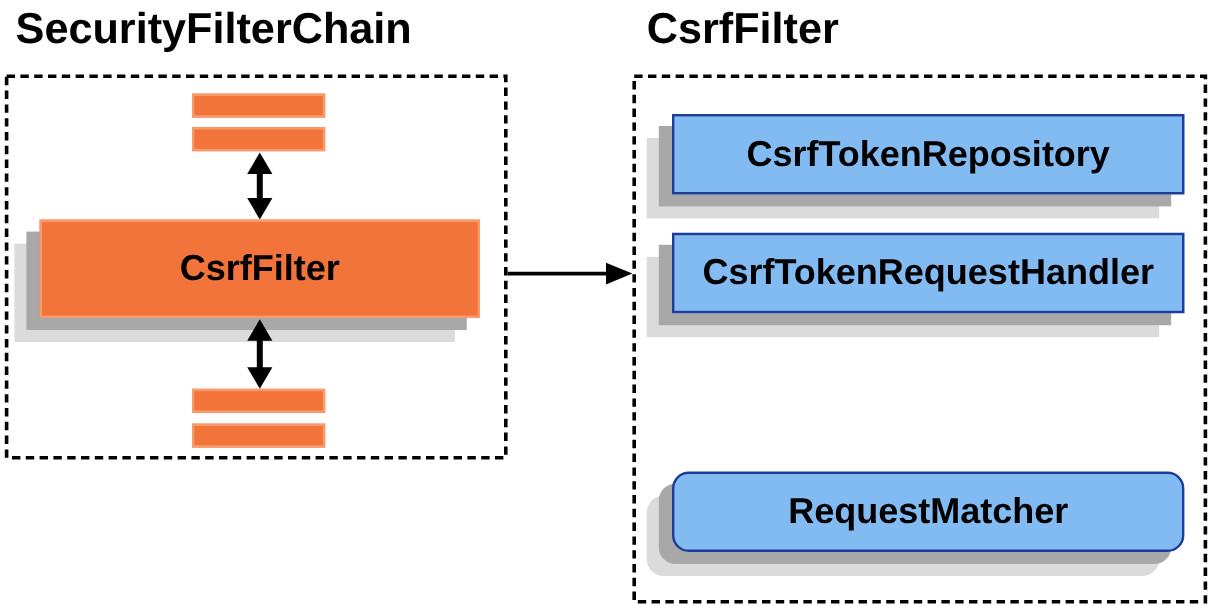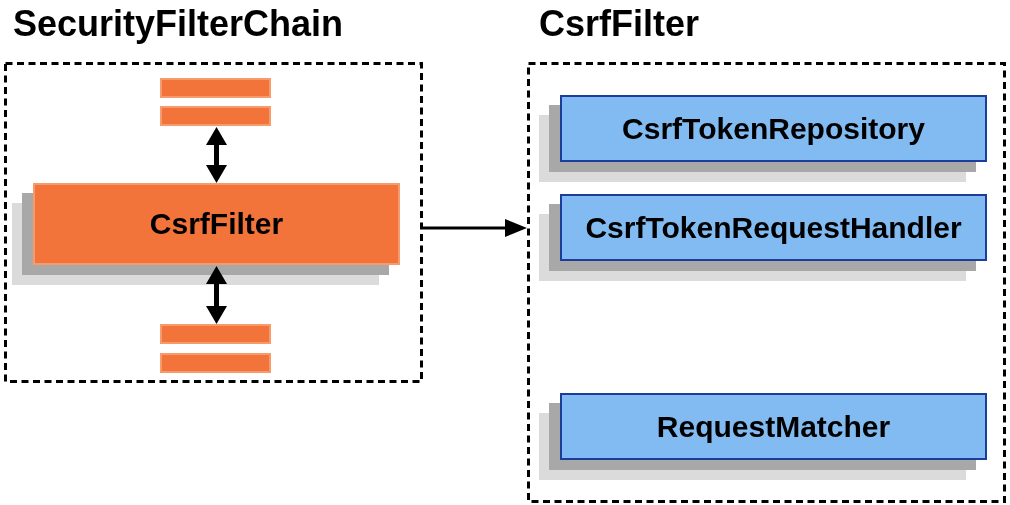--- a/index.html
+++ b/index.html
@@ -71,21 +71,21 @@
     background: #82BBF2;
     border: 2px solid #1C3D99;
     box-shadow: -11px 10px 0 #A8A8A8, -21px 20px 0 #DBDBDB;
     display: flex;
     align-items: center;
     justify-content: center;
   }
   .blue-box-1 { top: 95px; text-align: right; }
   .blue-box-2 { top: 194px; text-align: right; }
   .blue-box-3 { top: 293px; }
-  .blue-box-4 { top: 393px; }
+  .blue-box-4 { top: 393px; border-radius: 14px; }
 
   
   .linework {
     position: absolute;
     left: 0;
     top: 0;
     pointer-events: none;
   }
 </style>
 </head>

